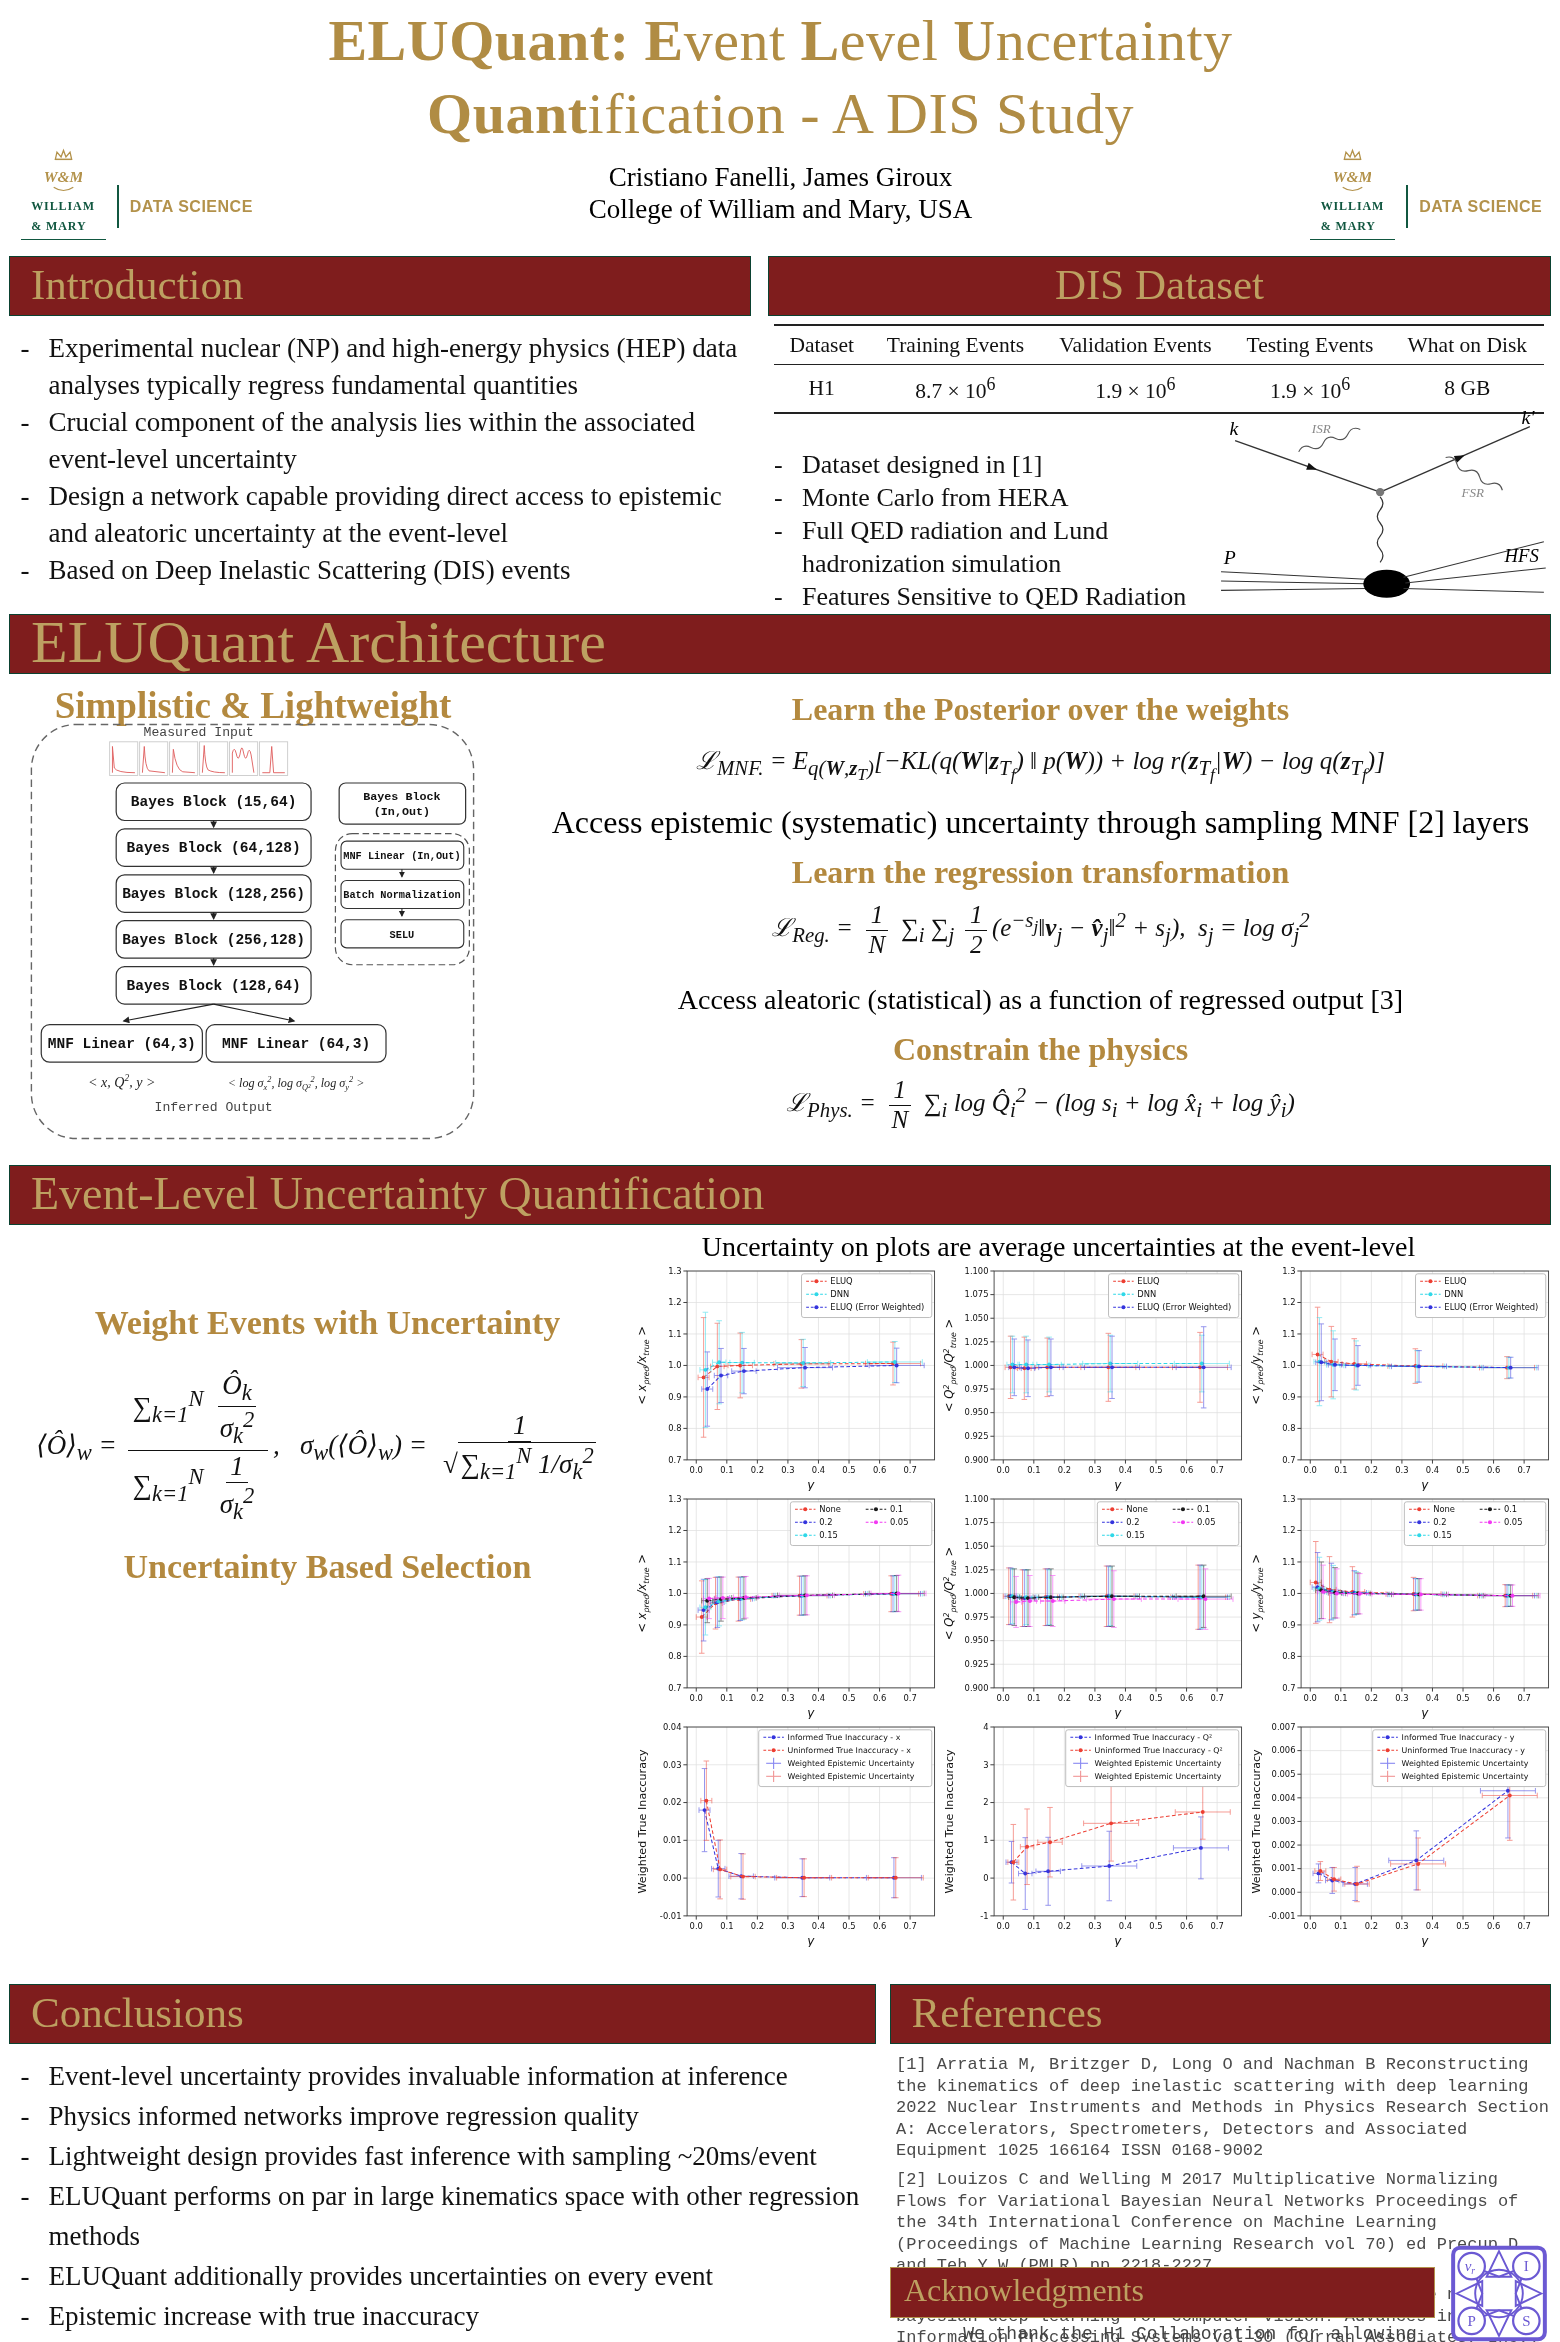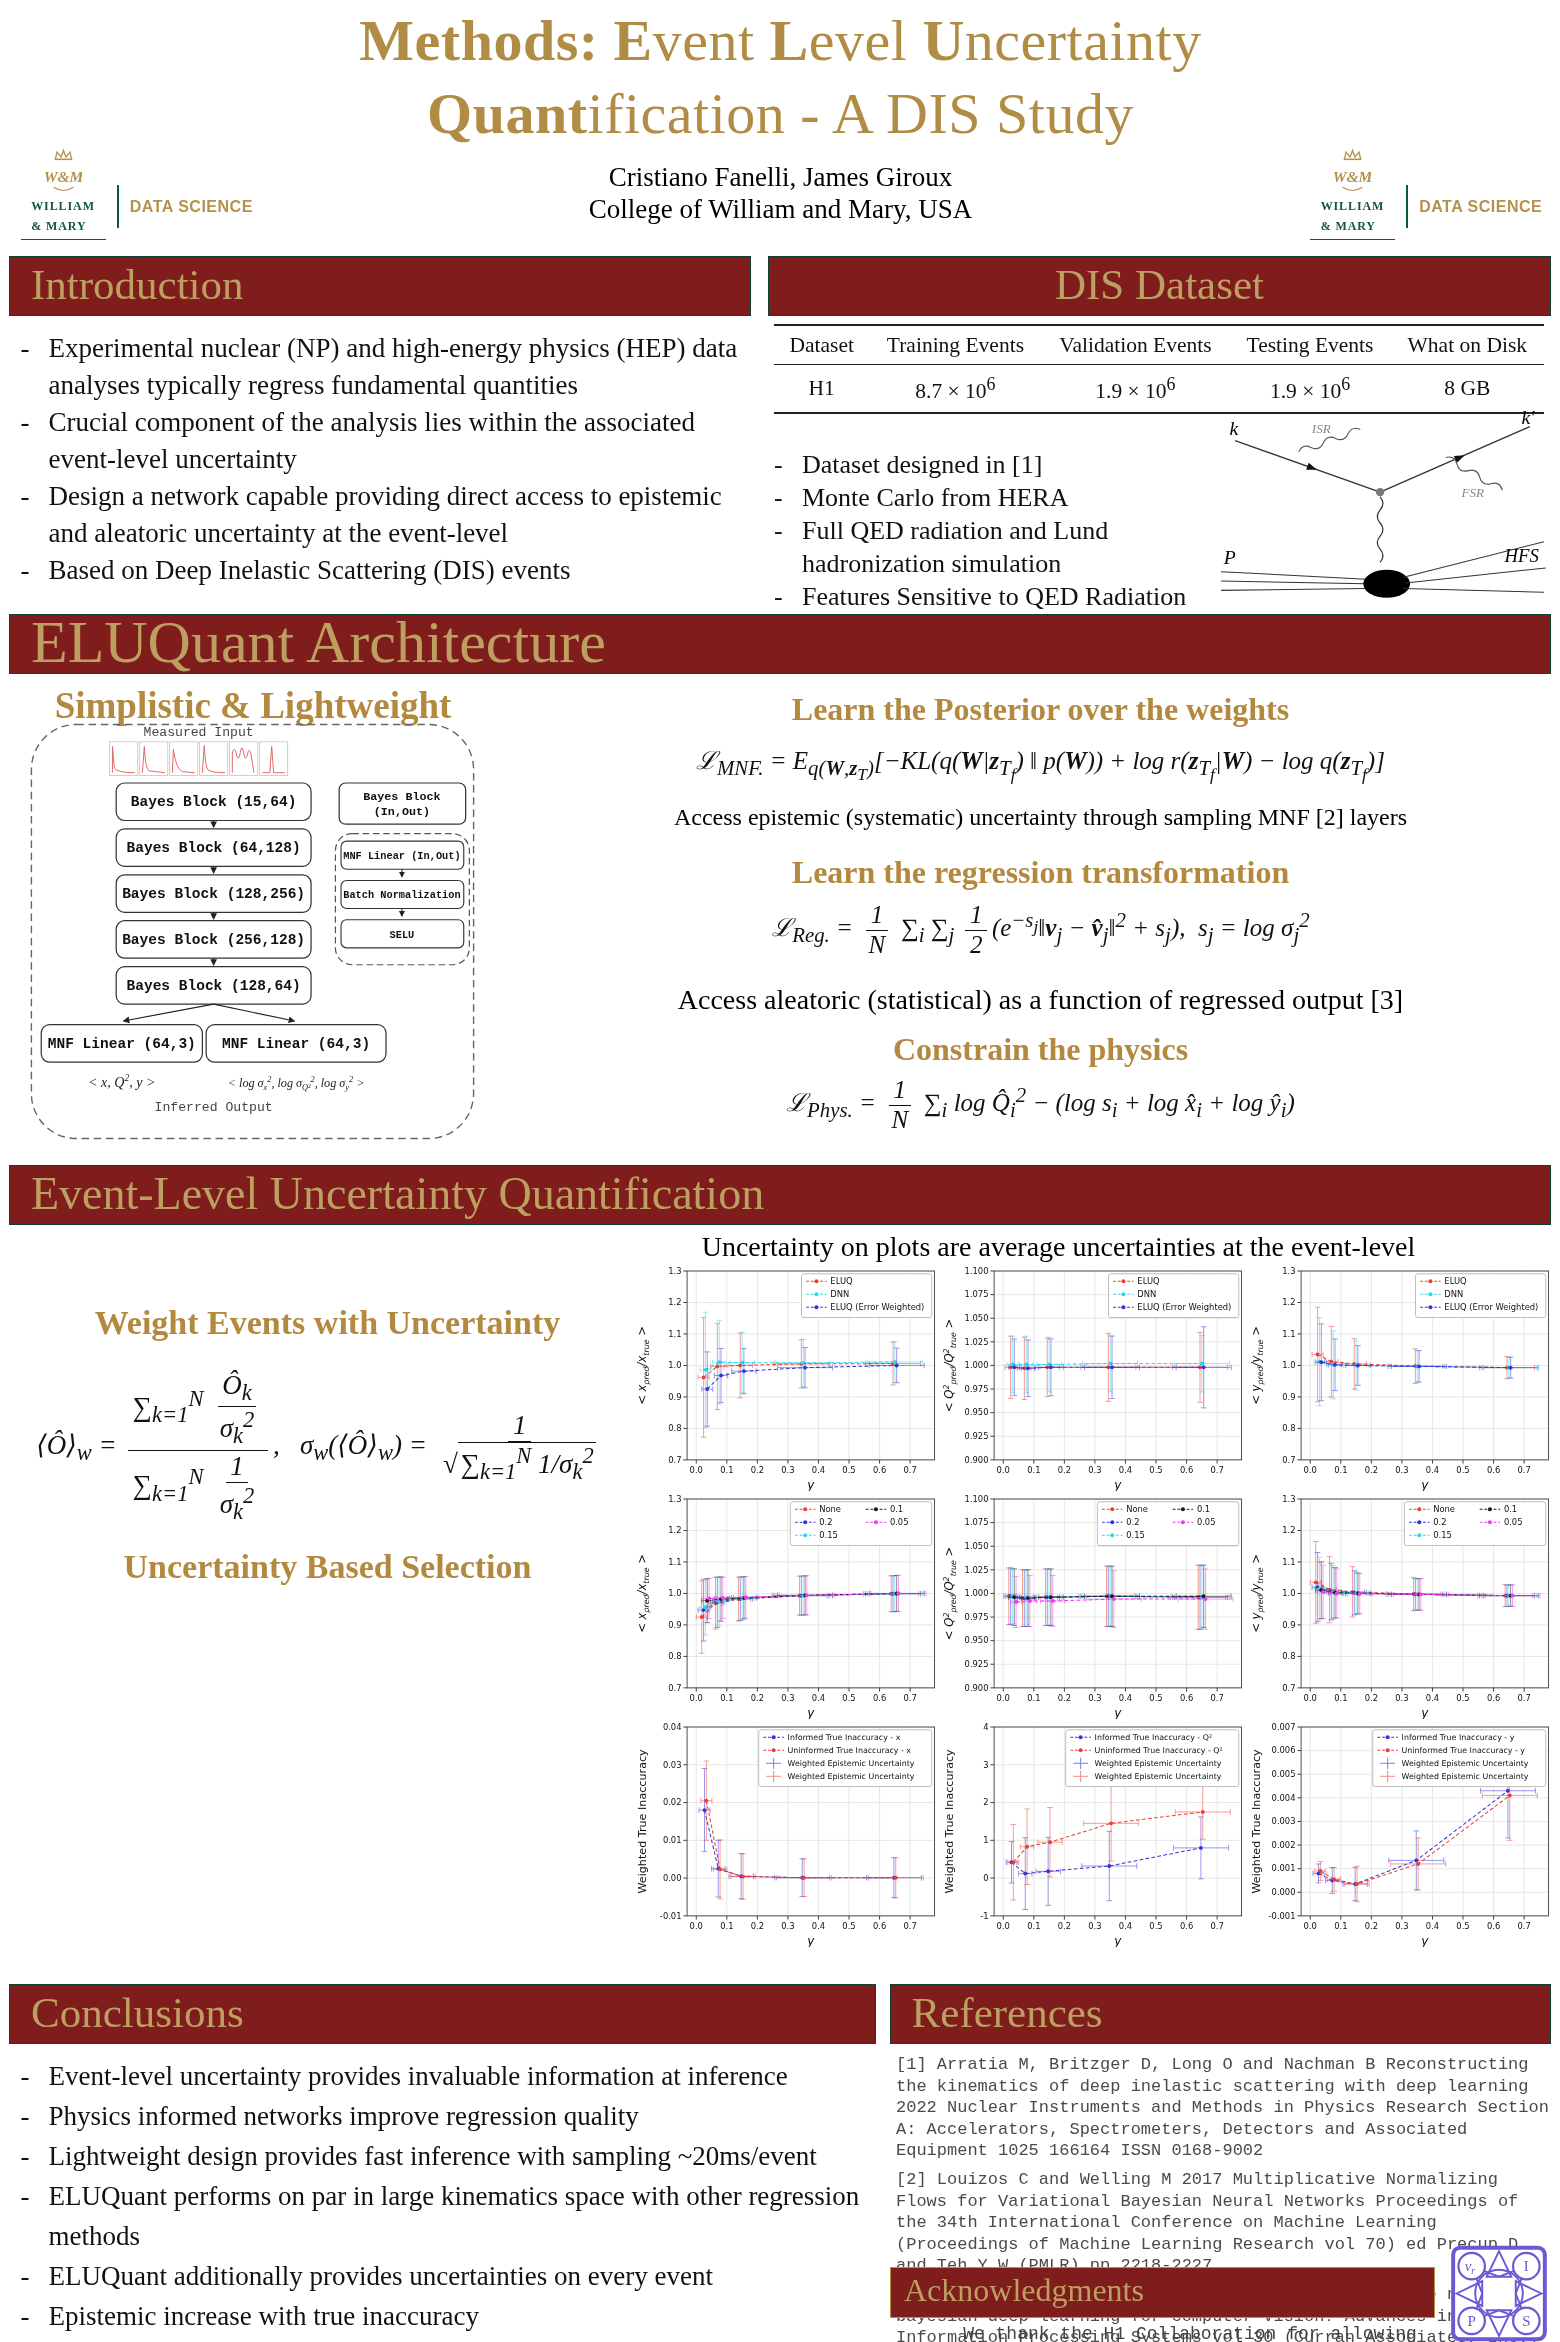--- a/index.html
+++ b/index.html
@@ -44,21 +44,21 @@
   .refs p{margin:0 0 7.5px 0;}
   .charts-grid{display:grid;grid-template-columns:repeat(3,307px);grid-auto-rows:228px;}
   .charts-grid svg{display:block;}
 </style>
 </head>
 <body>
 
 <div id="poster">
 
   <div class="abs title" style="top:3.7px;left:0;">
-    <div><b>Methods</b><b>: </b><b>E</b><span>vent </span><b>L</b><span>evel </span><b>U</b><span>ncertainty</span></div>
+    <div><b>ELUQuant</b><b>: </b><b>E</b><span>vent </span><b>L</b><span>evel </span><b>U</b><span>ncertainty</span></div>
     <div><b>Quant</b><span>ification - A DIS Study</span></div>
   </div>
 
   <div class="abs authors" style="top:161px;left:0;">
     <div>Cristiano Fanelli, James Giroux</div>
     <div>College of William and Mary, USA</div>
   </div>
 
   <div class="abs wmlogo" style="left:20.6px;top:148px;">
     <div class="wmcol">
@@ -257,21 +257,21 @@
       <rect x="332" y="168" width="131" height="30" rx="6" fill="#fff" stroke="#333" stroke-width="1.2"></rect>
       <text x="397" y="187" text-anchor="middle" font-size="11">Batch Normalization</text>
       <line x1="397" y1="198" x2="397" y2="206" stroke="#222" stroke-width="1.1" marker-end="url(#arrA)"></line>
       <rect x="332" y="210" width="131" height="30" rx="6" fill="#fff" stroke="#333" stroke-width="1.2"></rect>
       <text x="397" y="229" text-anchor="middle" font-size="11">SELU</text>
     </g>
   </svg>
 
   <div class="abs goldsub" style="left:525px;top:691px;width:1031px;font-size:32px;">Learn the Posterior over the weights</div>
   <div class="abs formula" style="left:525px;top:742px;width:1031px;font-size:25px;">ℒ<sub>MNF.</sub> = E<sub>q(<b>W</b>,<b>z</b><sub>T</sub>)</sub>[−KL(q(<b>W</b>|<b>z</b><sub>T<sub>f</sub></sub>) ‖ p(<b>W</b>)) + log r(<b>z</b><sub>T<sub>f</sub></sub>|<b>W</b>) − log q(<b>z</b><sub>T<sub>f</sub></sub>)]</div>
-  <div class="abs note" style="left:525px;top:804px;width:1031px;font-size:24px;">Access epistemic (systematic) uncertainty through sampling MNF [2] layers</div>
+  <div class="abs note" style="left:525px;top:804px;width:1031px;font-size:32px;">Access epistemic (systematic) uncertainty through sampling MNF [2] layers</div>
   <div class="abs goldsub" style="left:525px;top:854px;width:1031px;font-size:32px;">Learn the regression transformation</div>
   <div class="abs formula" style="left:525px;top:901px;width:1031px;font-size:25px;">ℒ<sub>Reg.</sub> = <span class="frac">
         <span>1</span>
         <span>N</span>
       </span> ∑<sub>i</sub> ∑<sub>j</sub> <span class="frac">
         <span>1</span>
         <span>2</span>
       </span>(e<sup>−s<sub>j</sub></sup>‖<b>v</b><sub>j</sub> − <b>v̂</b><sub>j</sub>‖<sup>2</sup> + s<sub>j</sub>),&nbsp; s<sub>j</sub> = log σ<sub>j</sub><sup>2</sup></div>
   <div class="abs note" style="left:525px;top:984px;width:1031px;font-size:28px;">Access aleatoric (statistical) as a function of regressed output [3]</div>
   <div class="abs goldsub" style="left:525px;top:1031px;width:1031px;font-size:32px;">Constrain the physics</div>

